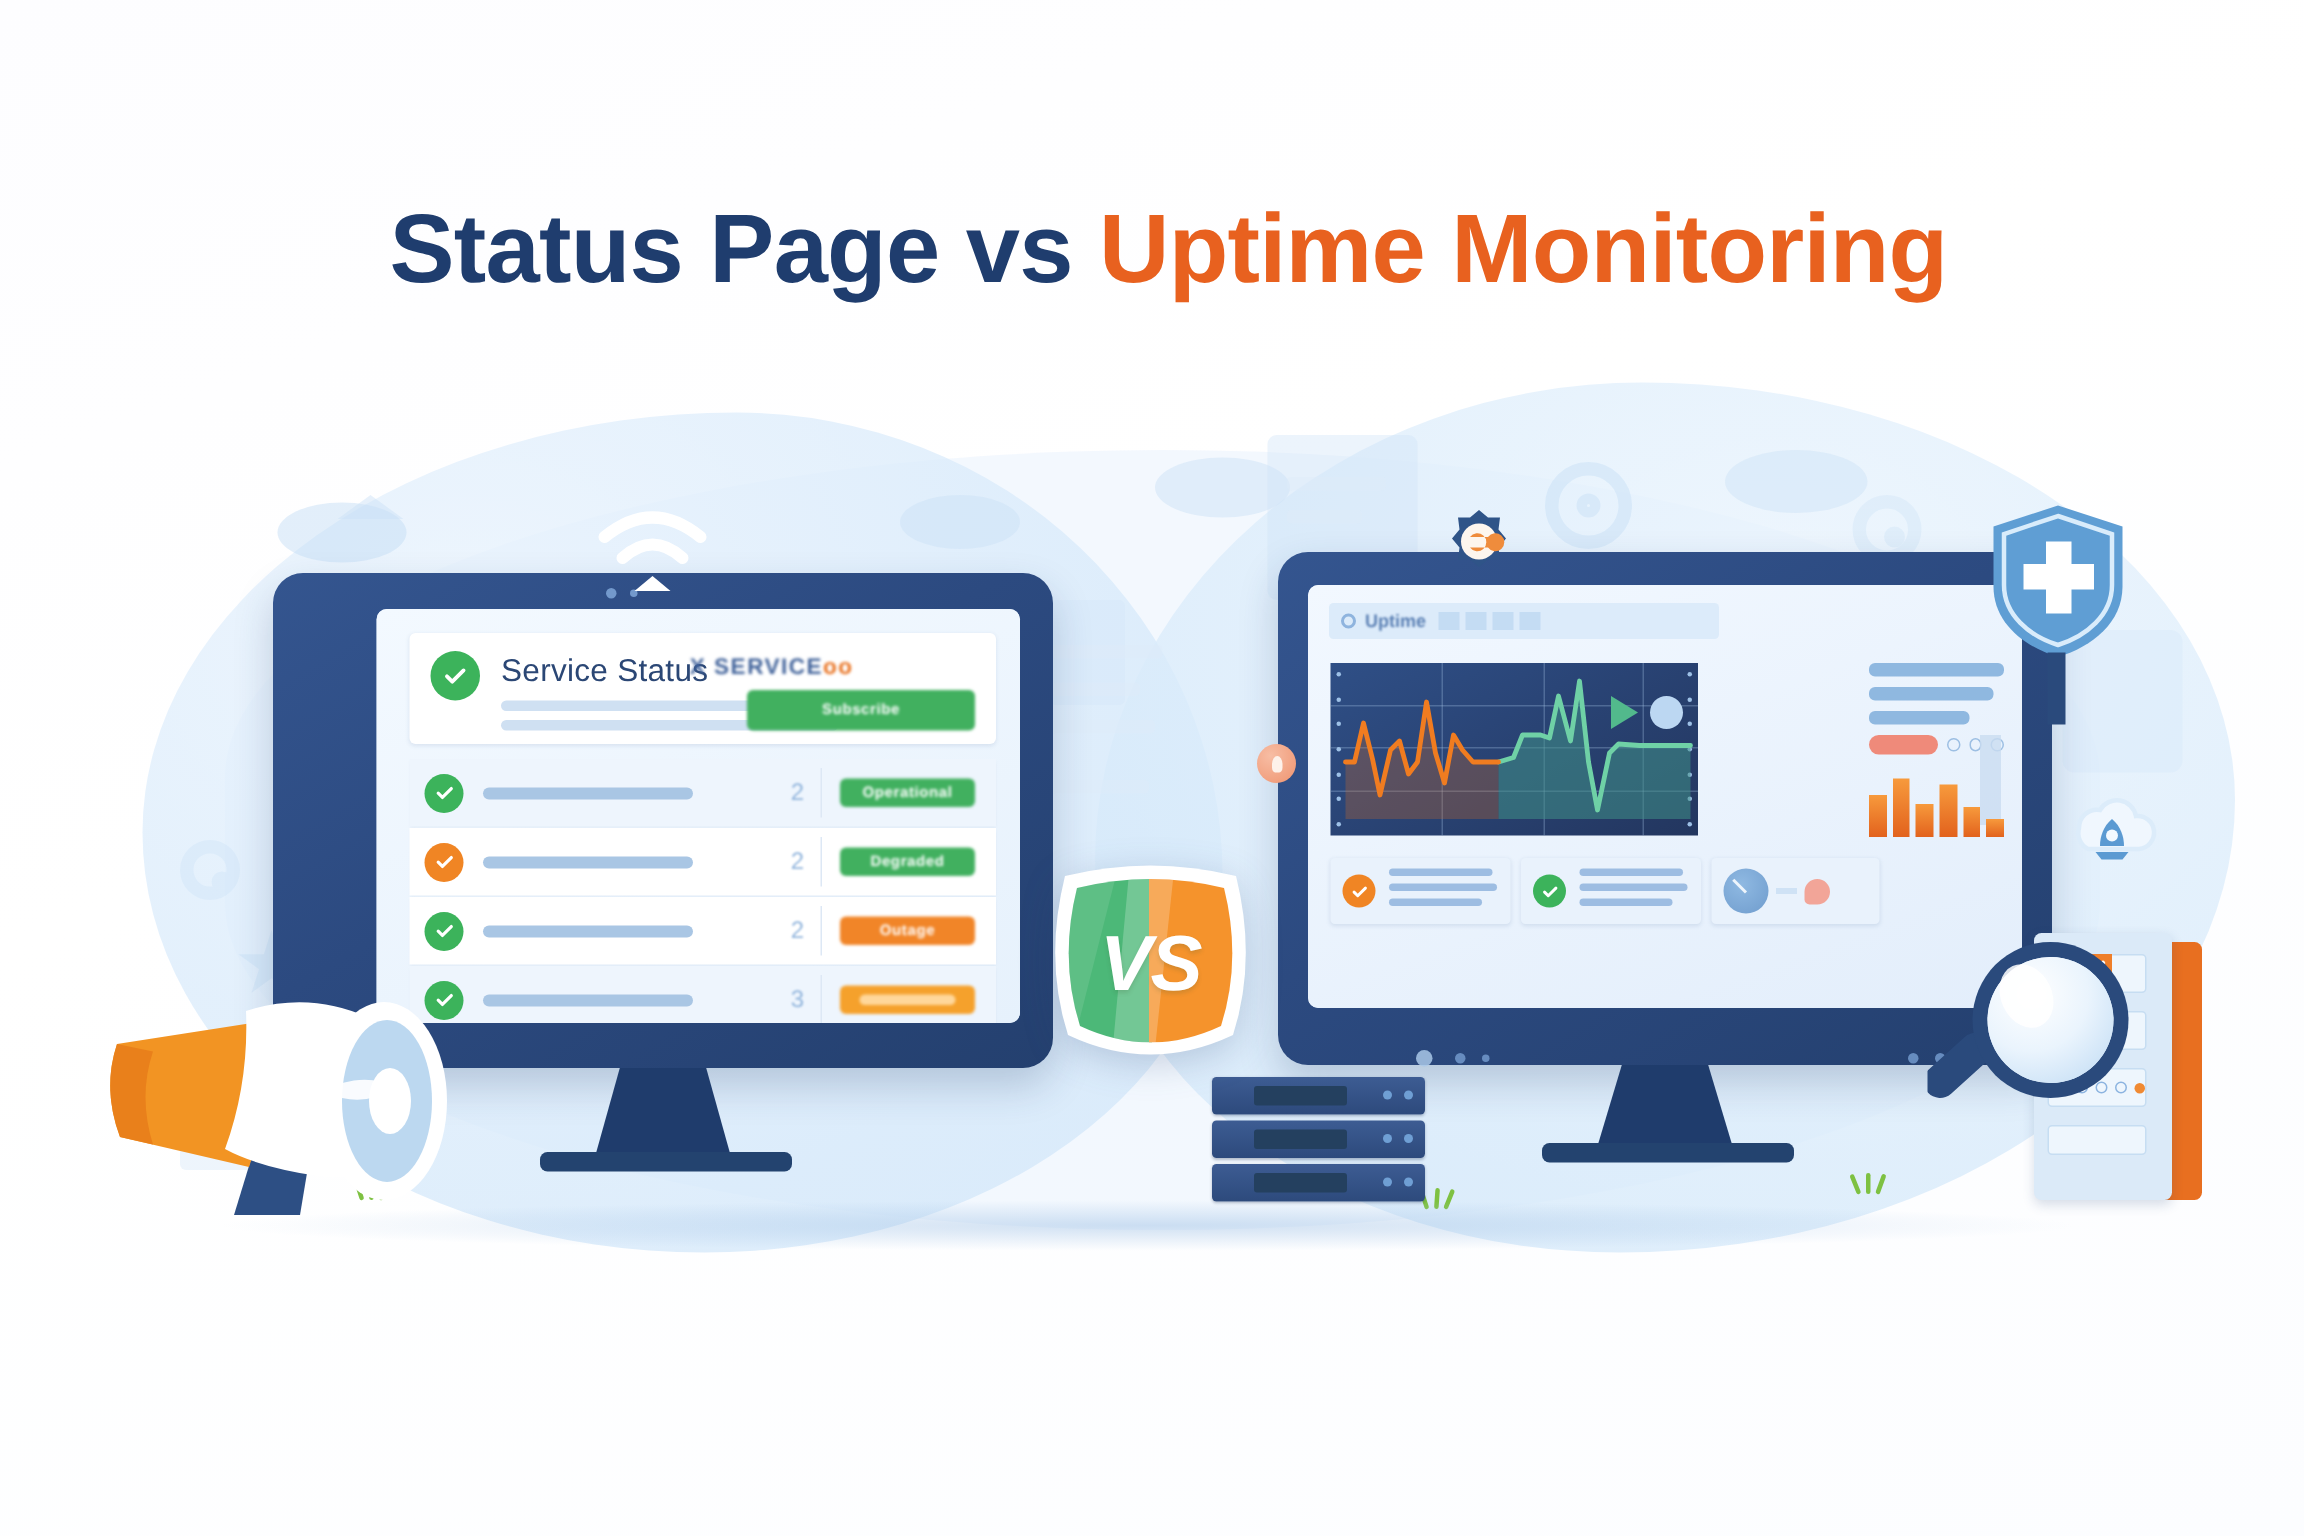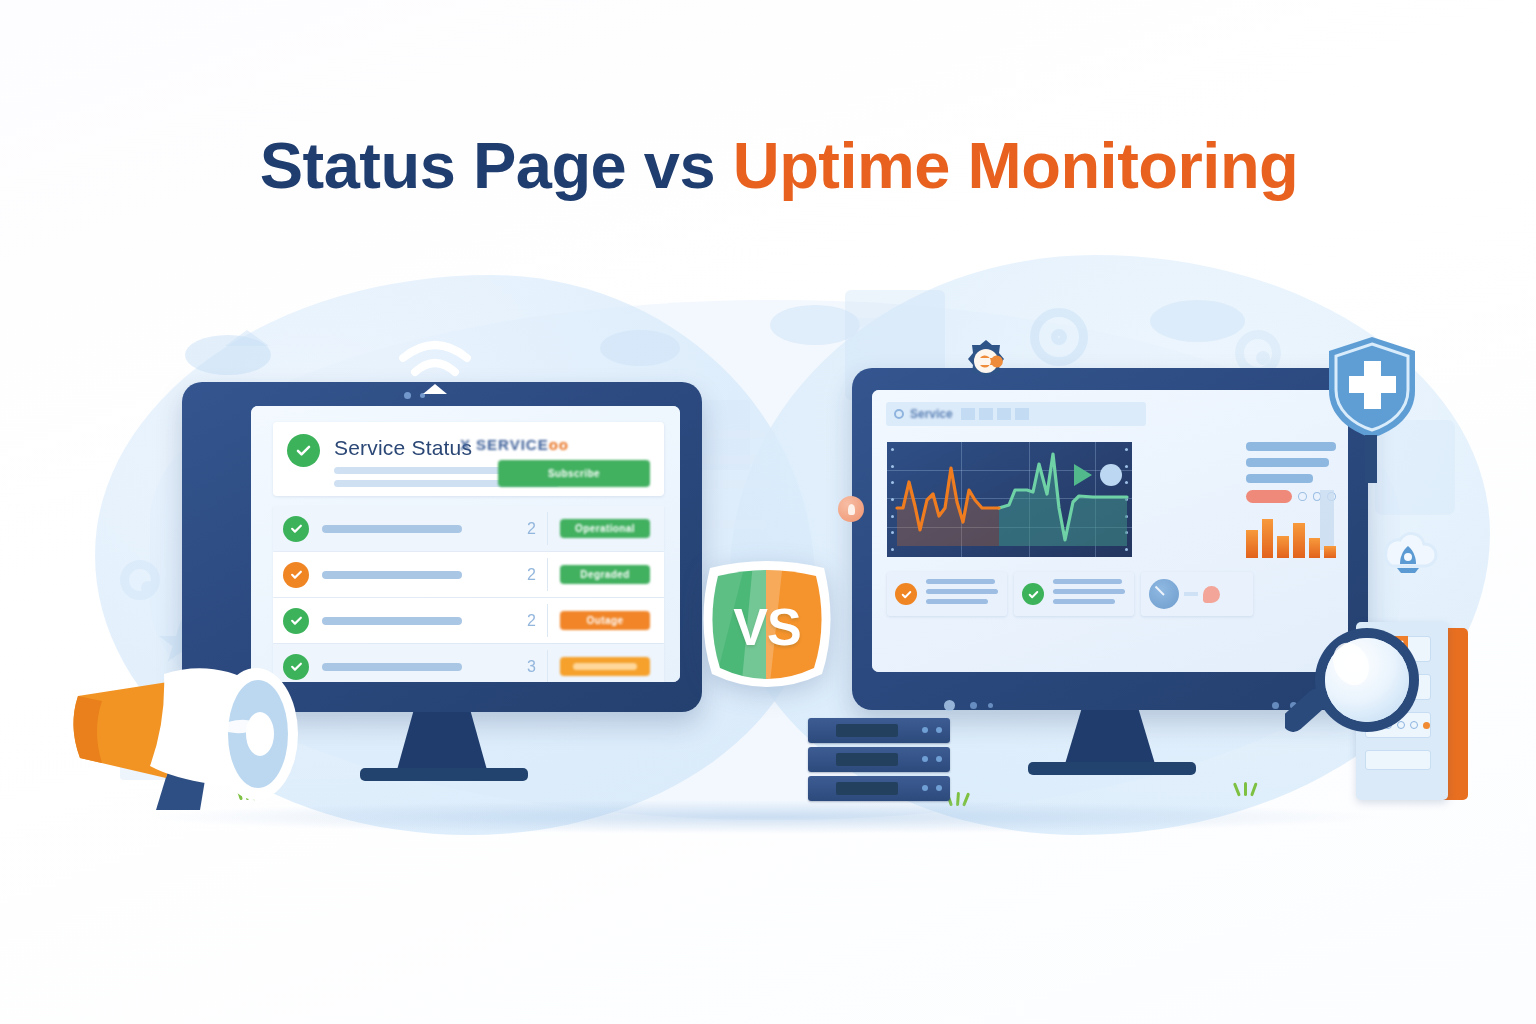--- a/index.html
+++ b/index.html
@@ -222,22 +222,23 @@
   }
   .gauge:after {
     content:""; position:absolute; left:50%; top:50%; width:12px;height:2px;
     background:#eef5fc; transform-origin:left center; transform:rotate(-135deg);
   }
   .gauge-link { width:14px;height:4px;background:#cfe2f5; }
   .gauge-blob { width:17px;height:17px;background:#f2a598; border-radius:50% 50% 50% 20%; }
 
   
   .vs-badge {
-    position:absolute; left:688px; top:552px; width:158px; height:150px;
+    position:absolute; left:688px; top:568px; width:158px; height:150px;
     z-index:40;
+    font-style:italic;
   }
   .vs-badge .shield {
     position:absolute; inset:0;
     filter: drop-shadow(0 6px 12px rgba(40,70,120,.22));
   }
   .vs-label {
     position:absolute; inset:0; display:flex; align-items:center; justify-content:center;
     color:#ffffff; font-size:52px; font-weight:700; letter-spacing:-1px;
     text-shadow:0 2px 3px rgba(60,90,50,.18);
   }
@@ -415,21 +416,21 @@
     <div class="mon-bezel-dot" style="left:136px;top:335px;width:5px;height:5px;background:#7299cb;"></div>
     <div class="mon-bezel-dot" style="left:420px;top:334px;background:#7299cb;"></div>
     <div class="mon-bezel-dot" style="left:438px;top:334px;background:#7299cb;"></div>
     <div class="mon-bezel-dot" style="left:456px;top:334px;background:#f0894b;"></div>
 
     <div class="mon-inner" style="left:20px; top:22px; right:20px; bottom:38px;">
       <div id="right-screen">
 
         <div class="toolbar">
           <span class="tb-circle"></span>
-          <span class="tb-text">Service</span>
+          <span class="tb-text">Uptime</span>
           <span class="tb-blocks">
               <i></i>
               <i></i>
               <i></i>
               <i></i>
             </span>
         </div>
 
         <div class="chart">
           <div class="gridv" style="left:30%"></div>

